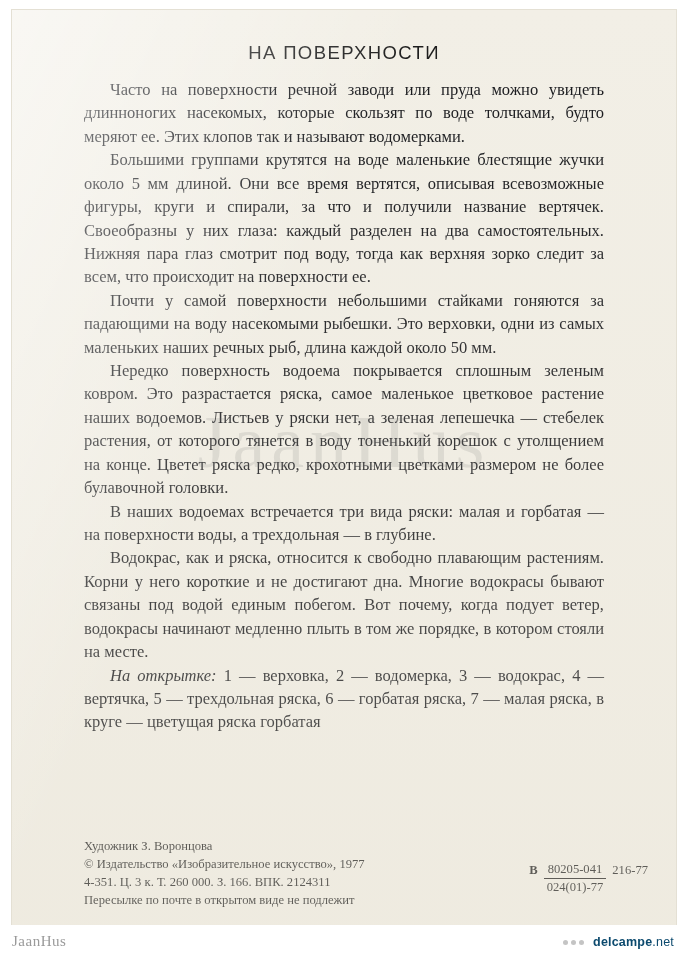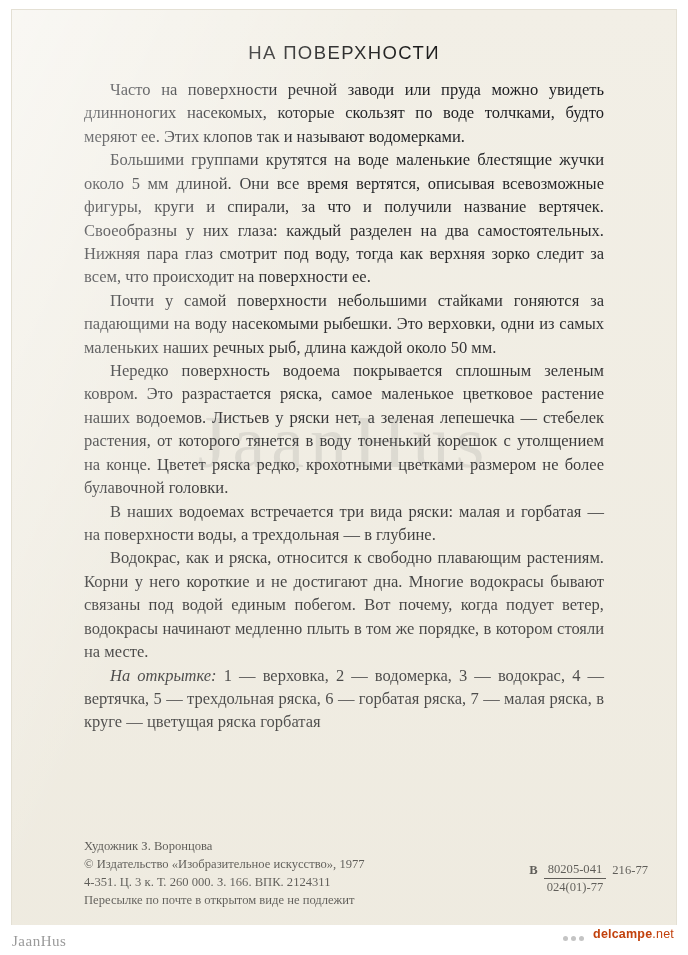--- a/index.html
+++ b/index.html
@@ -154,26 +154,26 @@
     left: 12px;
     bottom: 5px;
     font-family: "Liberation Serif", serif;
     font-size: 15px;
     color: #9a9a9a;
     letter-spacing: 0.5px;
   }
   #bottom-right {
     position: absolute;
     right: 14px;
-    bottom: 14px;
+    bottom: 6px;
     display: flex;
-    align-items: flex-end;
+    align-items: center;
     font-family: "Liberation Sans", sans-serif;
     font-size: 12.5px;
-    color: #c2410c;
+    color: #0c4a6e;
   }
   #bottom-right .dots {
     display: inline-flex;
     align-items: center;
     margin-right: 6px;
   }
   #bottom-right .dots i {
     display: inline-block;
     width: 5px; height: 5px;
     border-radius: 50%;

